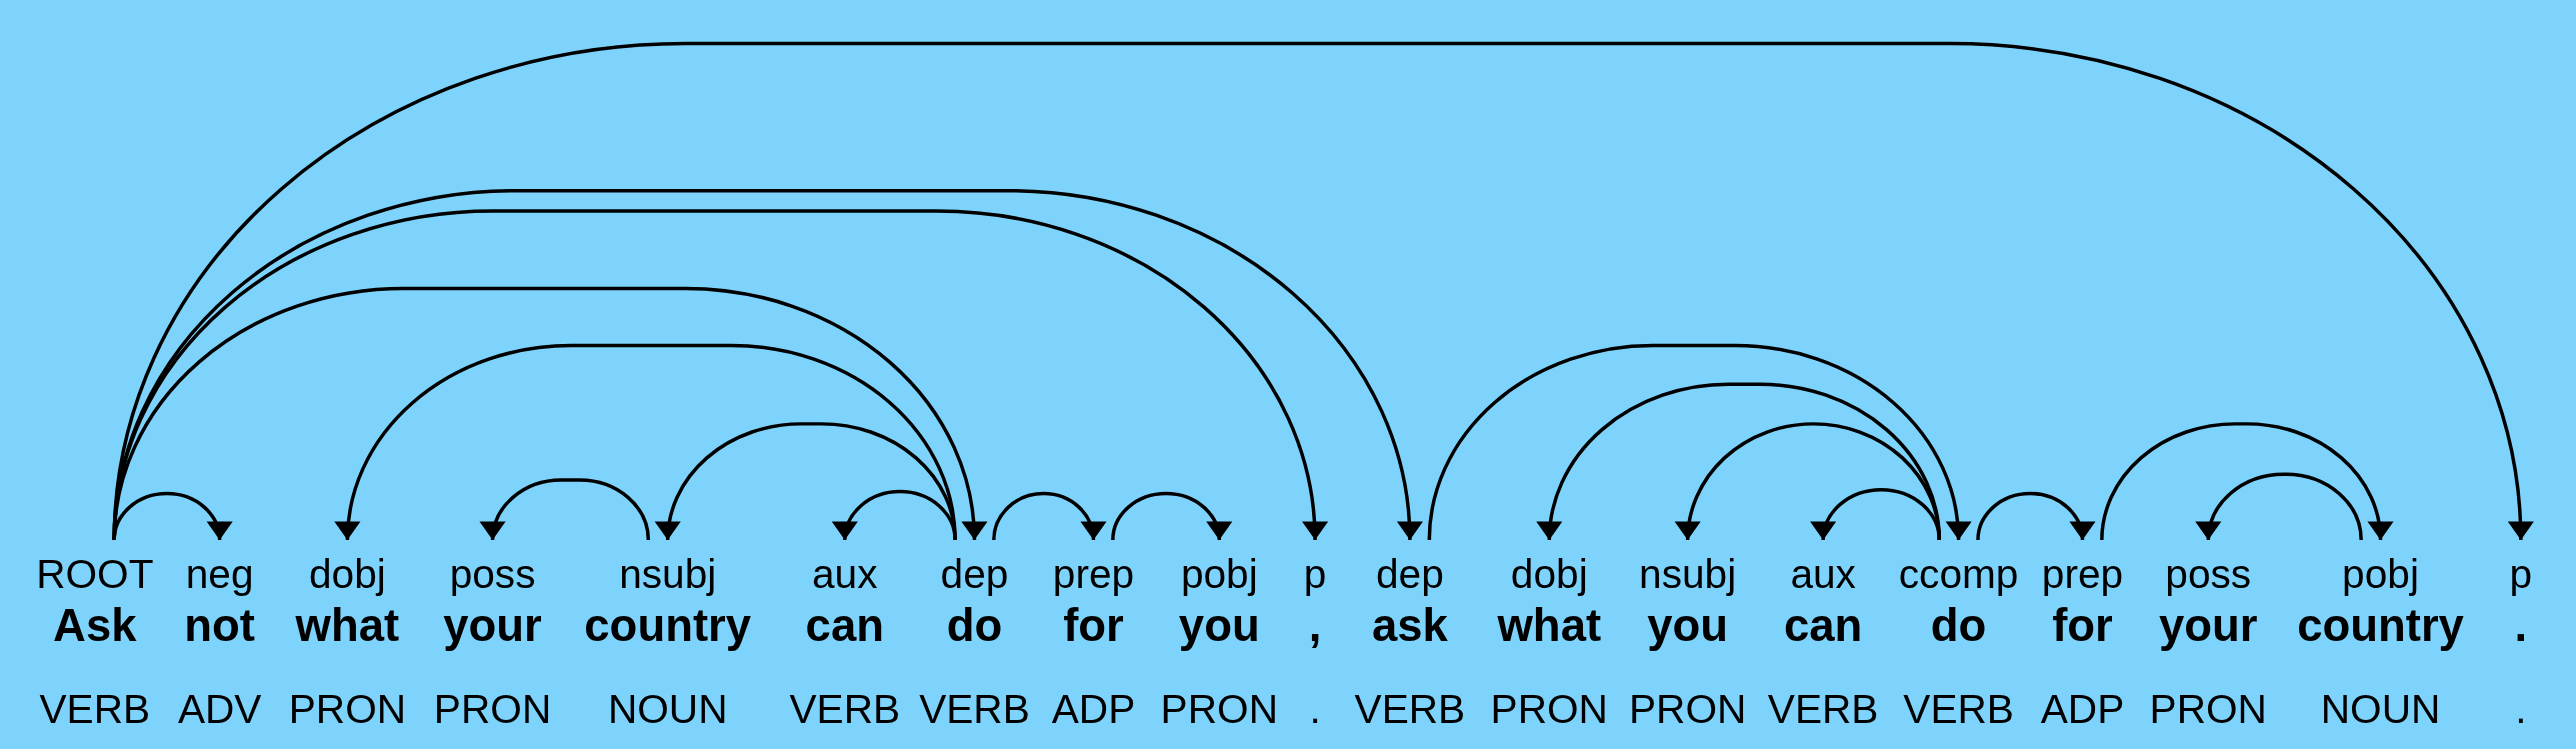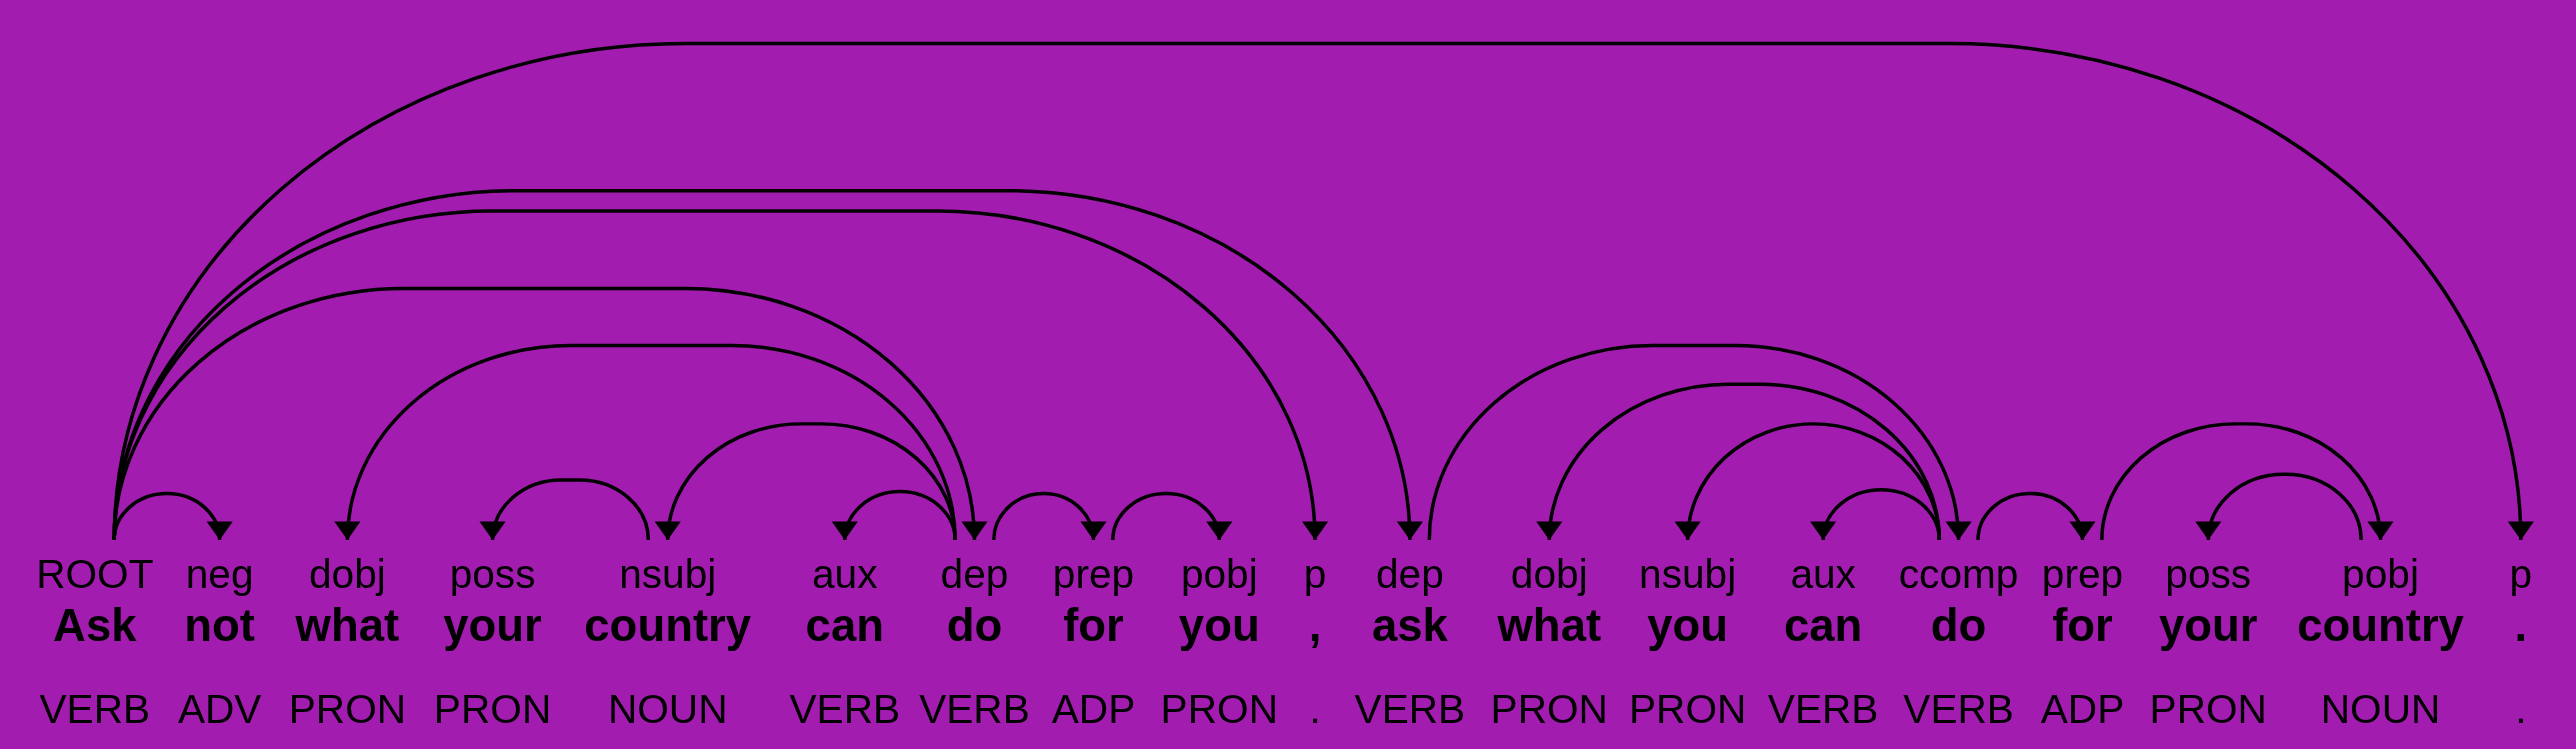--- a/index.html
+++ b/index.html
@@ -4,21 +4,21 @@
 <style>
   html, body {
     margin: 0;
     padding: 0;
     background: #ffffff;
   }
   .stage {
     position: relative;
     width: 2576px;
     height: 750px;
-    background: #a21caf;
+    background: #7dd3fc;
     overflow: hidden;
   }
   svg text {
     font-family: "Liberation Sans", "DejaVu Sans", sans-serif;
     fill: #000000;
   }
   .dep-label   { font-size: 42px; }
   .word-label  { font-size: 47px; font-weight: bold; }
   .pos-label   { font-size: 42px; }
   .arc {

